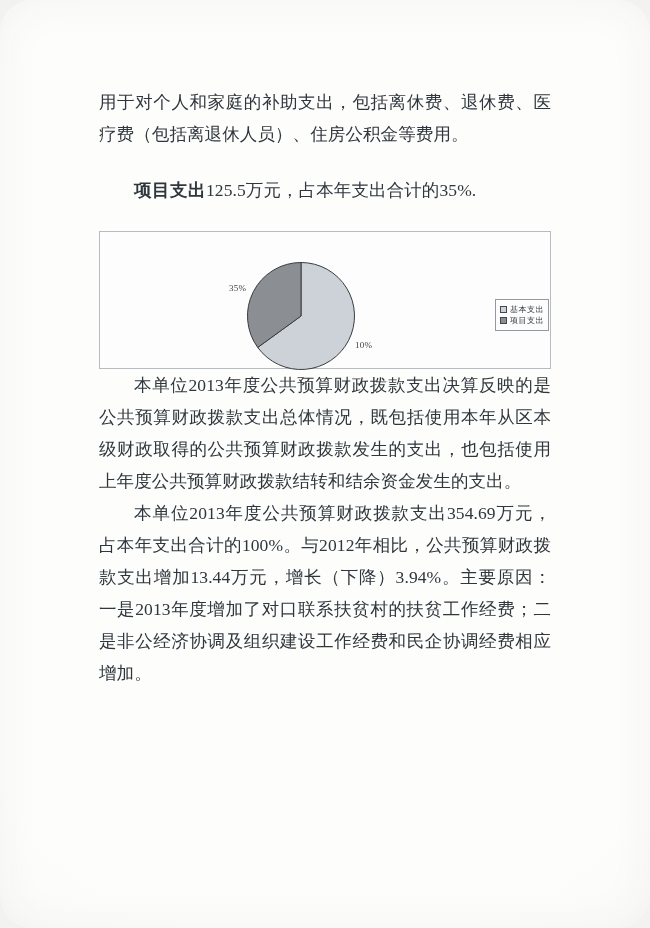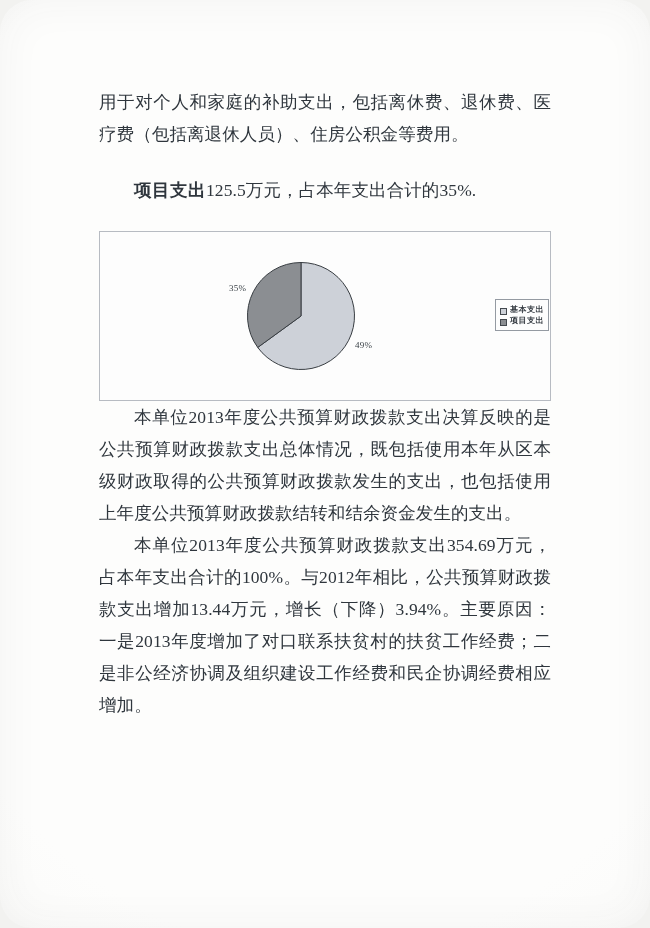--- a/index.html
+++ b/index.html
@@ -35,21 +35,21 @@
     font-size: 18px;
     font-weight: 700;
     line-height: 32px;
     letter-spacing: 0.6px;
     color: #2c3339;
   }
   
   .chart-box {
     position: relative;
     box-sizing: border-box;
-    width: 452px; height: 170px;
+    width: 452px; height: 138px;
     margin-top: 25px;
     border: 1px solid #b7bbc2;
     background: #fdfdfd;
   }
   .pie-wrap { position: absolute; left: 146px; top: 29px; width: 110px; height: 110px; }
   .pie-label {
     position: absolute;
     font-size: 9px;
     color: #394046;
     letter-spacing: 0.3px;
@@ -57,21 +57,21 @@
   .label-a { left: 255px; top: 108px; }  
   .label-b { left: 129px; top: 51px; }   
   .legend {
     position: absolute;
     right: 1px; top: 67px;
     box-sizing: border-box;
     border: 1px solid #949aa2;
     background: #fdfdfd;
     padding: 4px 4px 4px 4px;
   }
-  .legend-item { display: flex; align-items: flex-end; gap: 3px; line-height: 11px; font-weight: bold; }
+  .legend-item { display: flex; align-items: center; gap: 3px; line-height: 11px; }
   .legend-marker {
     width: 7px; height: 7px;
     box-sizing: border-box;
     border: 1px solid #43484e;
     flex: 0 0 auto;
   }
   .legend-label {
     font-size: 8px;
     color: #353b42;
     white-space: nowrap;
@@ -88,21 +88,21 @@
   <p class="body-text statement"><span class="lead">项目支出</span><span>125.5万元，占本年支出合计的35%.</span></p>
 
   <div class="chart-box">
     <div class="pie-wrap">
       <svg width="110" height="110" viewBox="0 0 110 110">
           <path d="M 55 55 L 55.00 1.50 A 53.5 53.5 0 1 1 11.72 86.45 Z" fill="#cdd1d8" stroke="#383d42" stroke-width="1"></path>
           <path d="M 55 55 L 11.72 86.45 A 53.5 53.5 0 0 1 55.00 1.50 Z" fill="#8b8e92" stroke="#383d42" stroke-width="1"></path>
         </svg>
     </div>
     <span class="pie-label label-b">35%</span>
-    <span class="pie-label label-a">49%</span>
+    <span class="pie-label label-a">10%</span>
     <div class="legend">
       <div class="legend-item">
         <span class="legend-marker" style="background: rgb(205, 209, 216);"></span>
         <span class="legend-label">基本支出</span>
       </div>
       <div class="legend-item">
         <span class="legend-marker" style="background: rgb(139, 142, 146);"></span>
         <span class="legend-label">项目支出</span>
       </div>
     </div>

